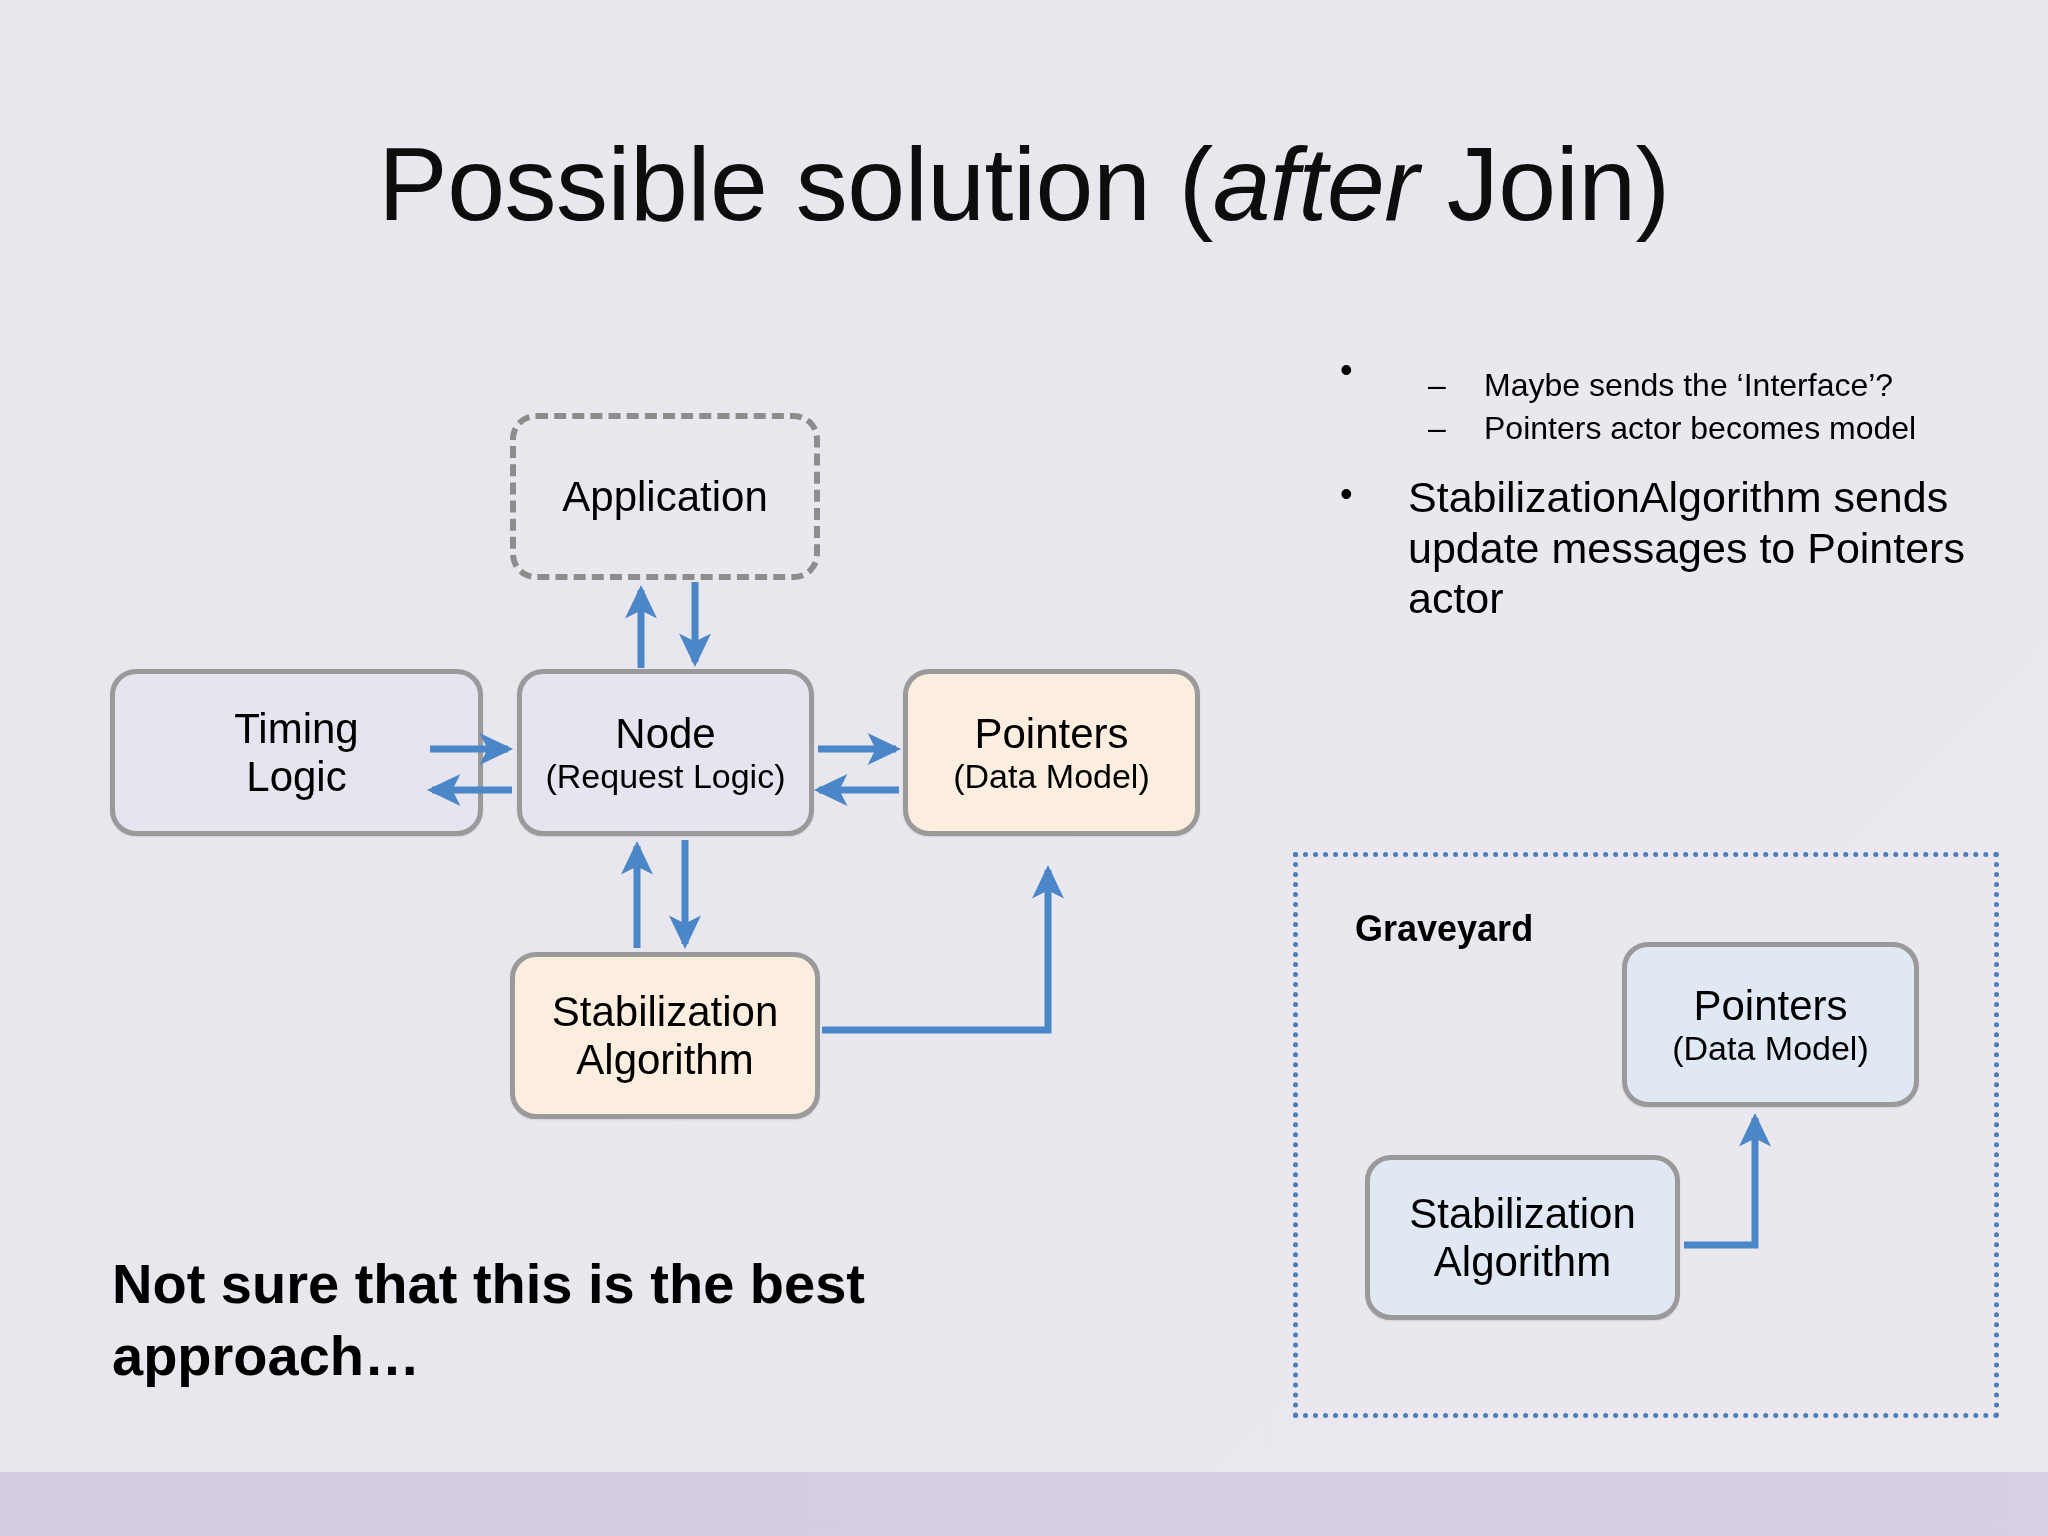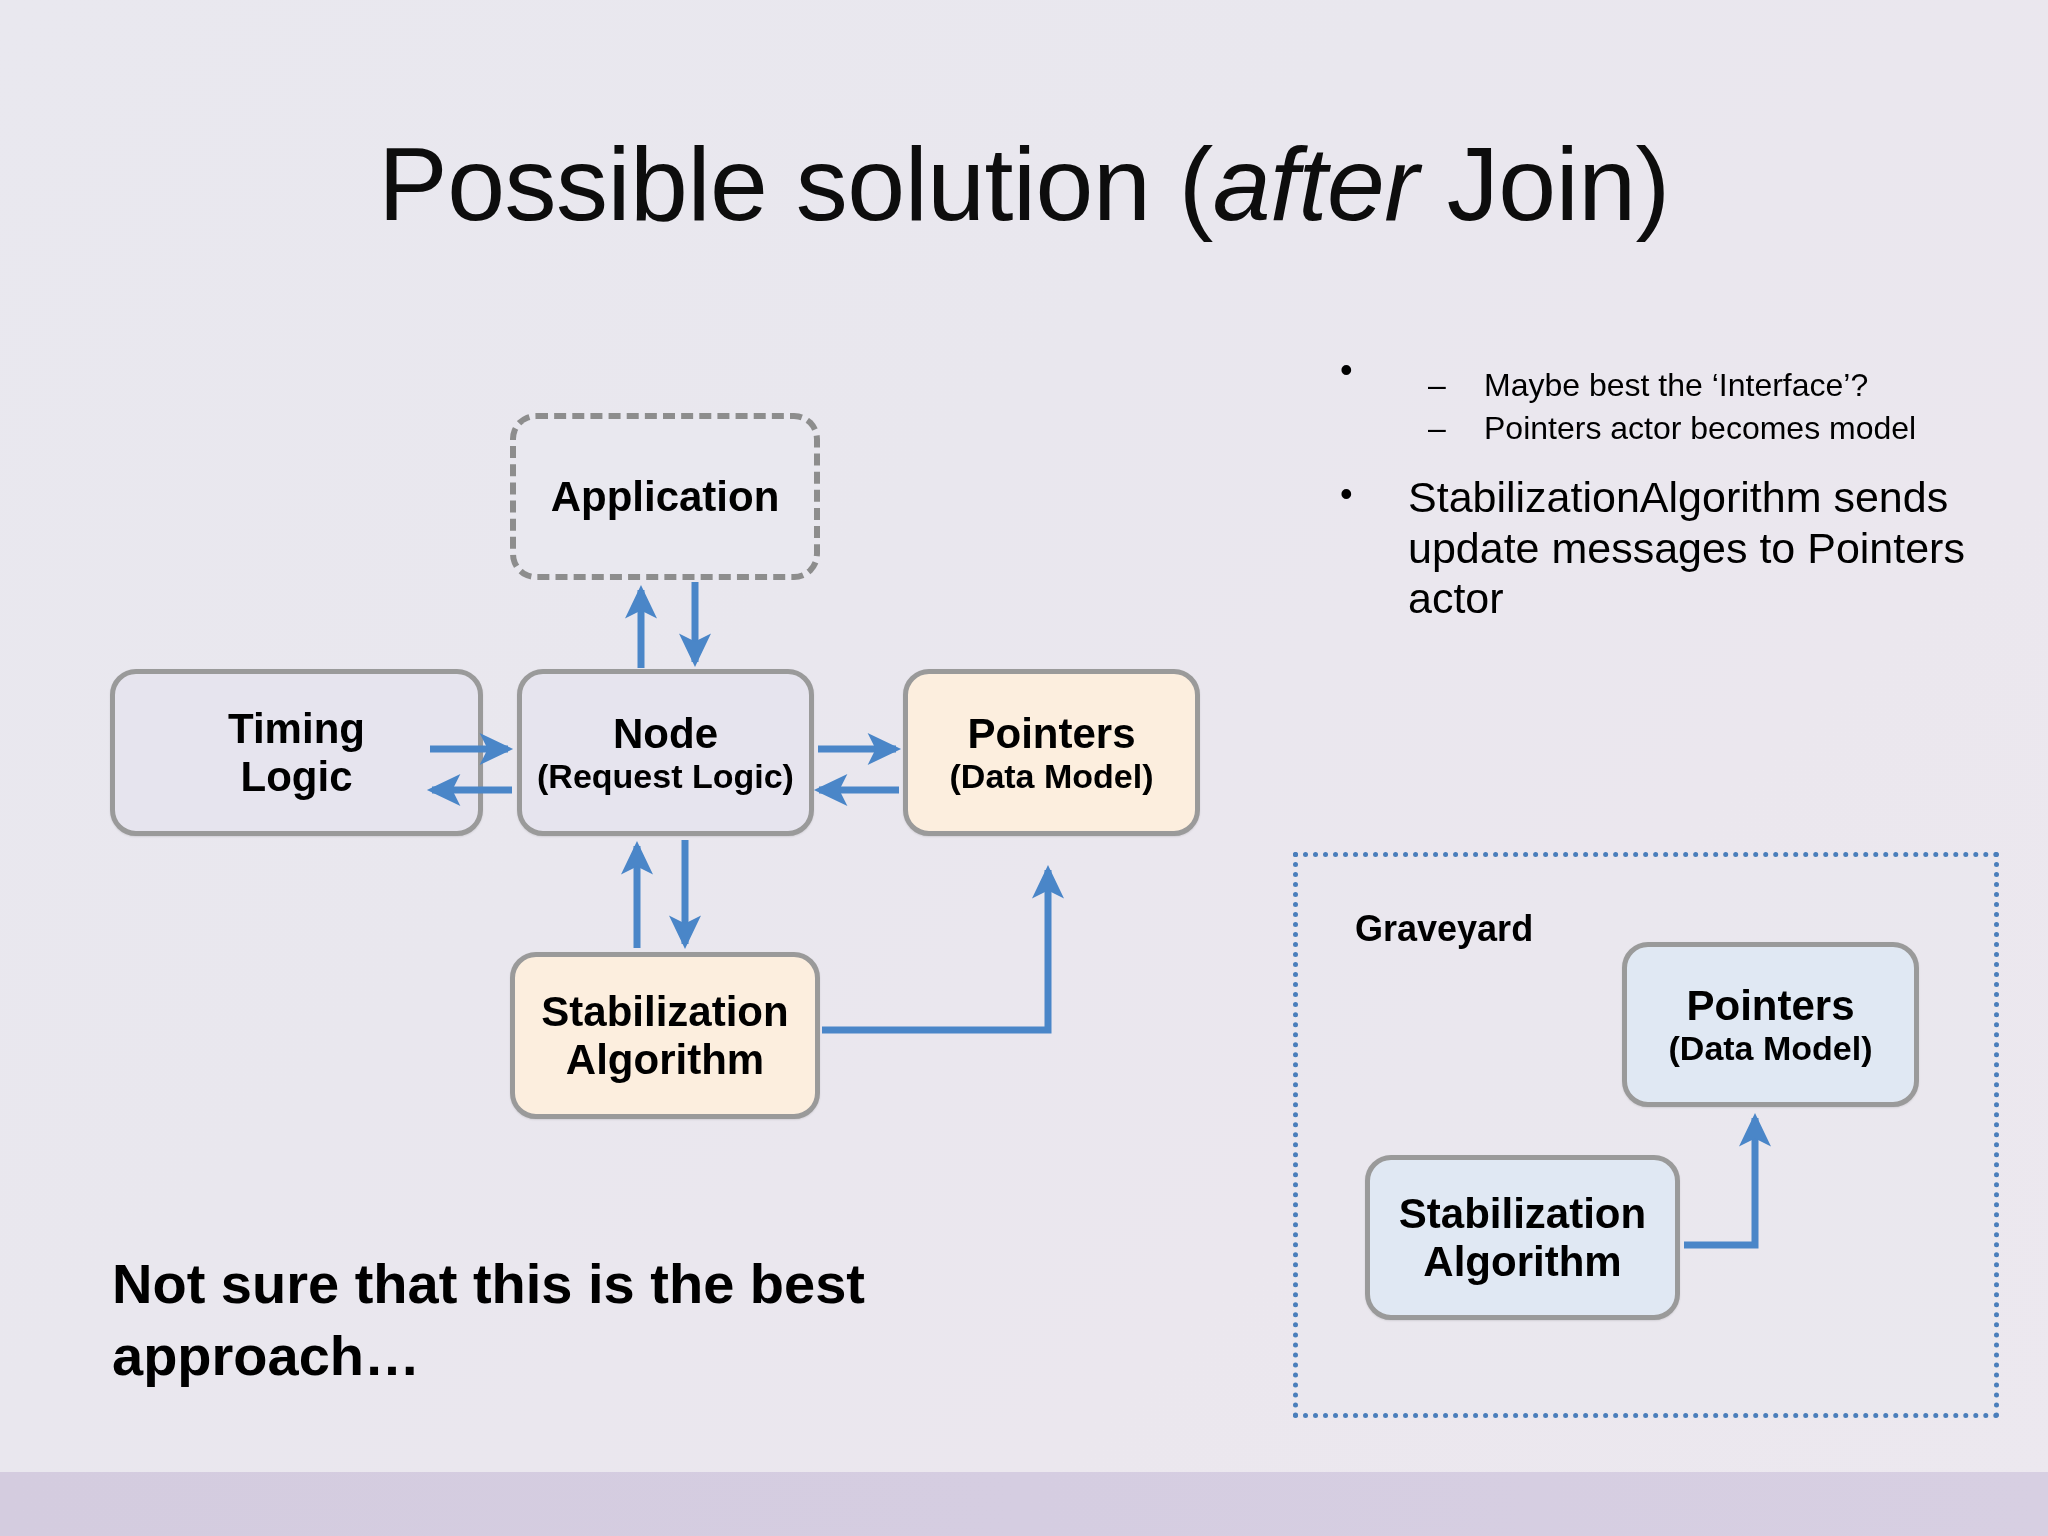--- a/index.html
+++ b/index.html
@@ -46,21 +46,20 @@
   .dbox {
     position: absolute;
     box-sizing: border-box;
     border-radius: 26px;
     display: flex;
     flex-direction: column;
     justify-content: center;
     text-align: center;
     line-height: 1.12;
     color: #000;
-    font-weight: bold;
   }
   .dbox .main { font-size: 42px; }
   .dbox .sub  { font-size: 34px; }
   .dbox .one  { font-size: 42px; }
 
   .solid-gray {
     border: 5px solid #9a9a9a;
     box-shadow: 0 1px 2px rgba(0,0,0,0.10);
   }
   .fill-lav   { background: #e6e4ee; }
@@ -235,21 +234,21 @@
     </g>
   </svg>
 
   <div id="bullets">
     <div class="bullet-l1">
       <span class="dot">•</span>
     </div>
     <div class="gap-sm"></div>
     <div class="bullet-l2">
       <span class="dash">–</span>
-      <span>Maybe best the ‘Interface’?</span>
+      <span>Maybe sends the ‘Interface’?</span>
     </div>
     <div class="bullet-l2">
       <span class="dash">–</span>
       <span>Pointers actor becomes model</span>
     </div>
     <div class="gap-md"></div>
     <div class="bullet-l1">
       <span class="dot">•</span>
       <span>StabilizationAlgorithm sends update messages to Pointers actor</span>
     </div>

